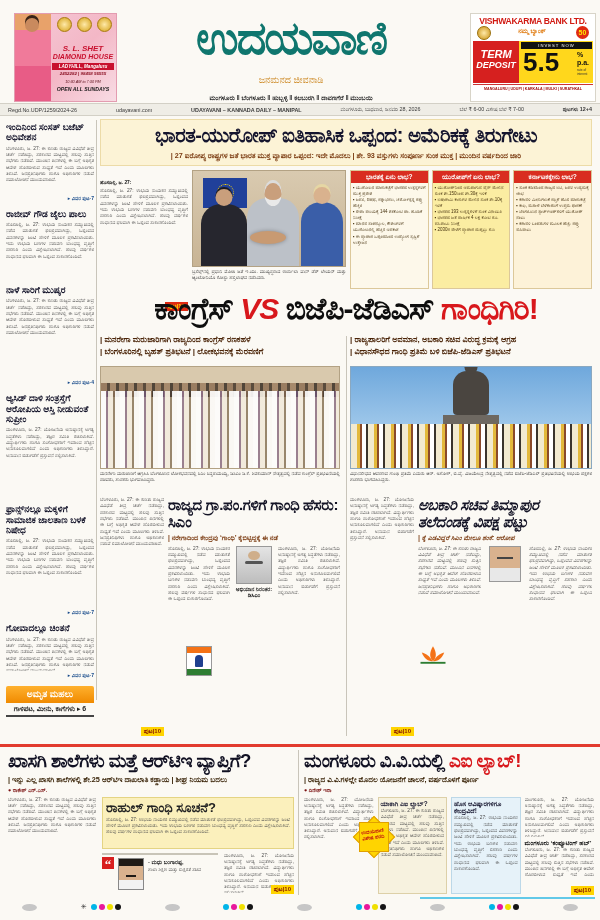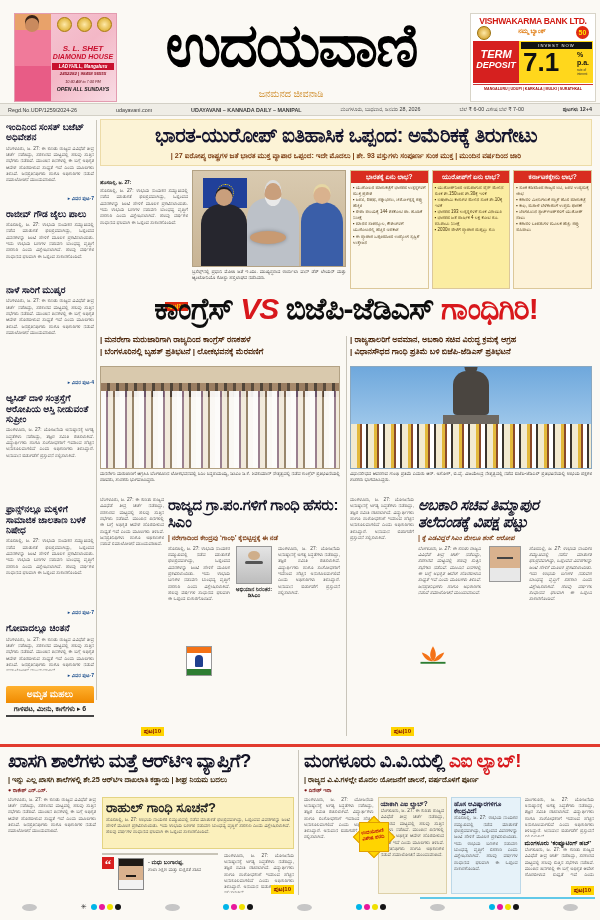--- a/index.html
+++ b/index.html
@@ -45,22 +45,22 @@
   .vb-invest{position:absolute;left:48px;top:1px;right:1px;background:#111;color:#fff;font-size:4.2px;
              letter-spacing:1px;text-align:center;padding:1px 0;}
   .vb-rate{position:absolute;left:50px;top:8px;font-weight:bold;color:#111;font-size:26px;line-height:1;}
   .vb-rate-side{position:absolute;left:104px;top:10px;color:#111;font-weight:bold;font-size:7px;line-height:1.1;}
   .vb-note{position:absolute;left:104px;top:28px;color:#333;font-size:3.2px;width:18px;line-height:1.1;}
   .vb-branches{margin:0 2px;background:#fff;border-top:1px solid #c33;color:#a01010;font-size:3.6px;
                font-weight:bold;text-align:center;padding-top:2px;}
 
   
   .masthead{left:118px;top:16px;width:346px;text-align:center;}
-  .mast-title{font-family:"Liberation Serif","DejaVu Serif",serif;font-weight:bold;font-size:60px;line-height:1;
-              color:#000000;letter-spacing:-2px;}
+  .mast-title{font-family:"Liberation Serif","DejaVu Serif",serif;font-weight:bold;font-size:46px;line-height:1;
+              color:#0f766e;letter-spacing:-2px;}
   .mast-tag{color:#c87d0e;font-weight:normal;font-size:9.5px;margin-top:12px;}
   .mast-cities{color:#2a2a2a;font-size:6.4px;margin-top:8px;font-weight:bold;}
 
   
   .infobar{left:0;top:103px;width:600px;height:13px;background:#efede6;border-top:1px solid #d3d0c6;
            border-bottom:1px solid #d3d0c6;display:flex;align-items:center;justify-content:space-between;
            padding:0 8px;box-sizing:border-box;font-size:5.4px;color:#3a3a3a;}
   .infobar .b{font-weight:bold;}
 
   
@@ -214,21 +214,21 @@
       <div class="vb-emblem"></div>
       <div class="vb-tag">ನಮ್ಮ ಬ್ಯಾಂಕ್</div>
       <div class="vb-50">50</div>
     </div>
     <div class="vb-main">
       <div class="vb-term">
         <div class="l1">TERM</div>
         <div class="l2">DEPOSIT</div>
       </div>
       <div class="vb-invest">INVEST NOW</div>
-      <div class="vb-rate">7.1</div>
+      <div class="vb-rate">5.5</div>
       <div class="vb-rate-side">
         <div>%</div>
         <div>p.a.</div>
       </div>
       <div class="vb-note">rate of interest</div>
     </div>
     <div class="vb-branches">MANGALURU | UDUPI | KARKALA | MULKI | SURATHKAL</div>
   </div>
 
   <div class="abs infobar">

